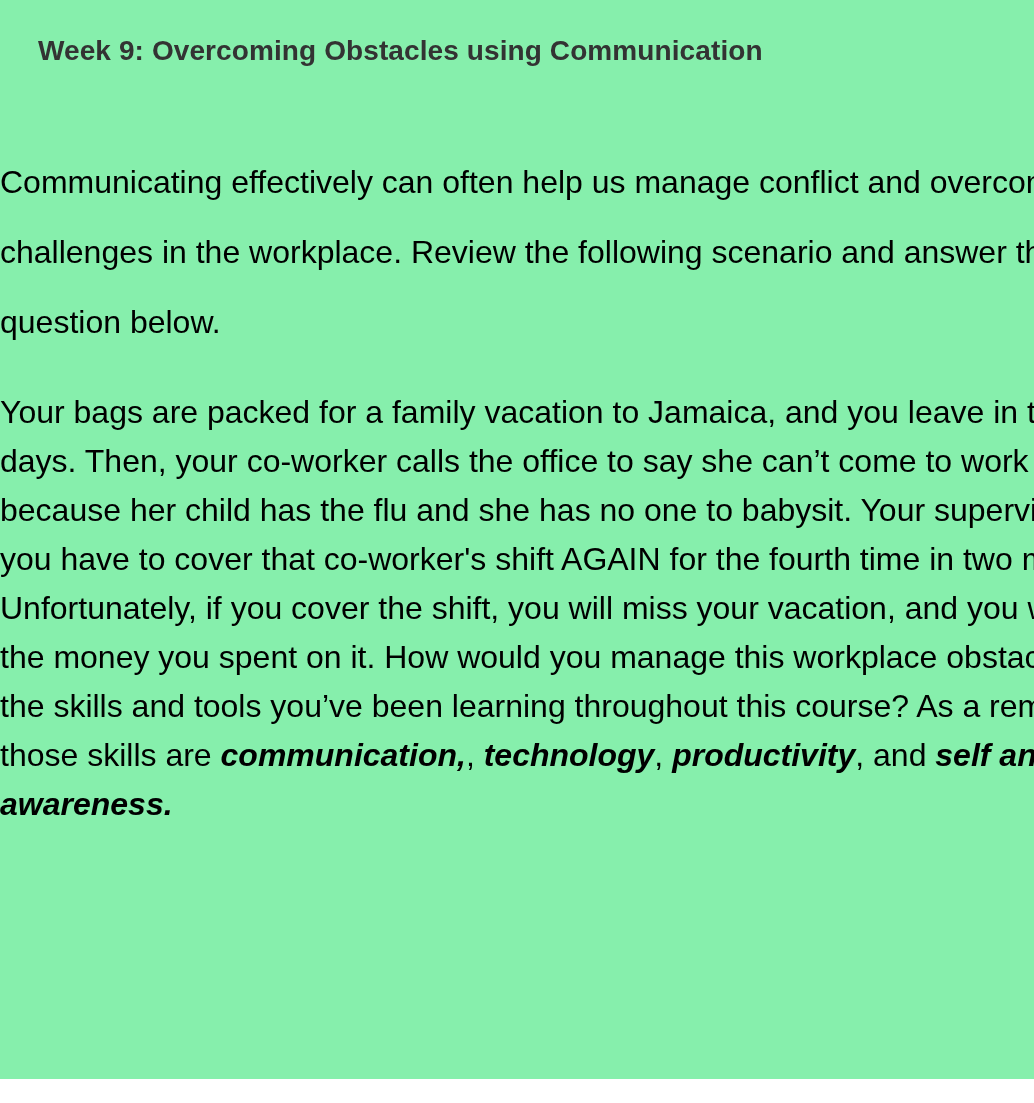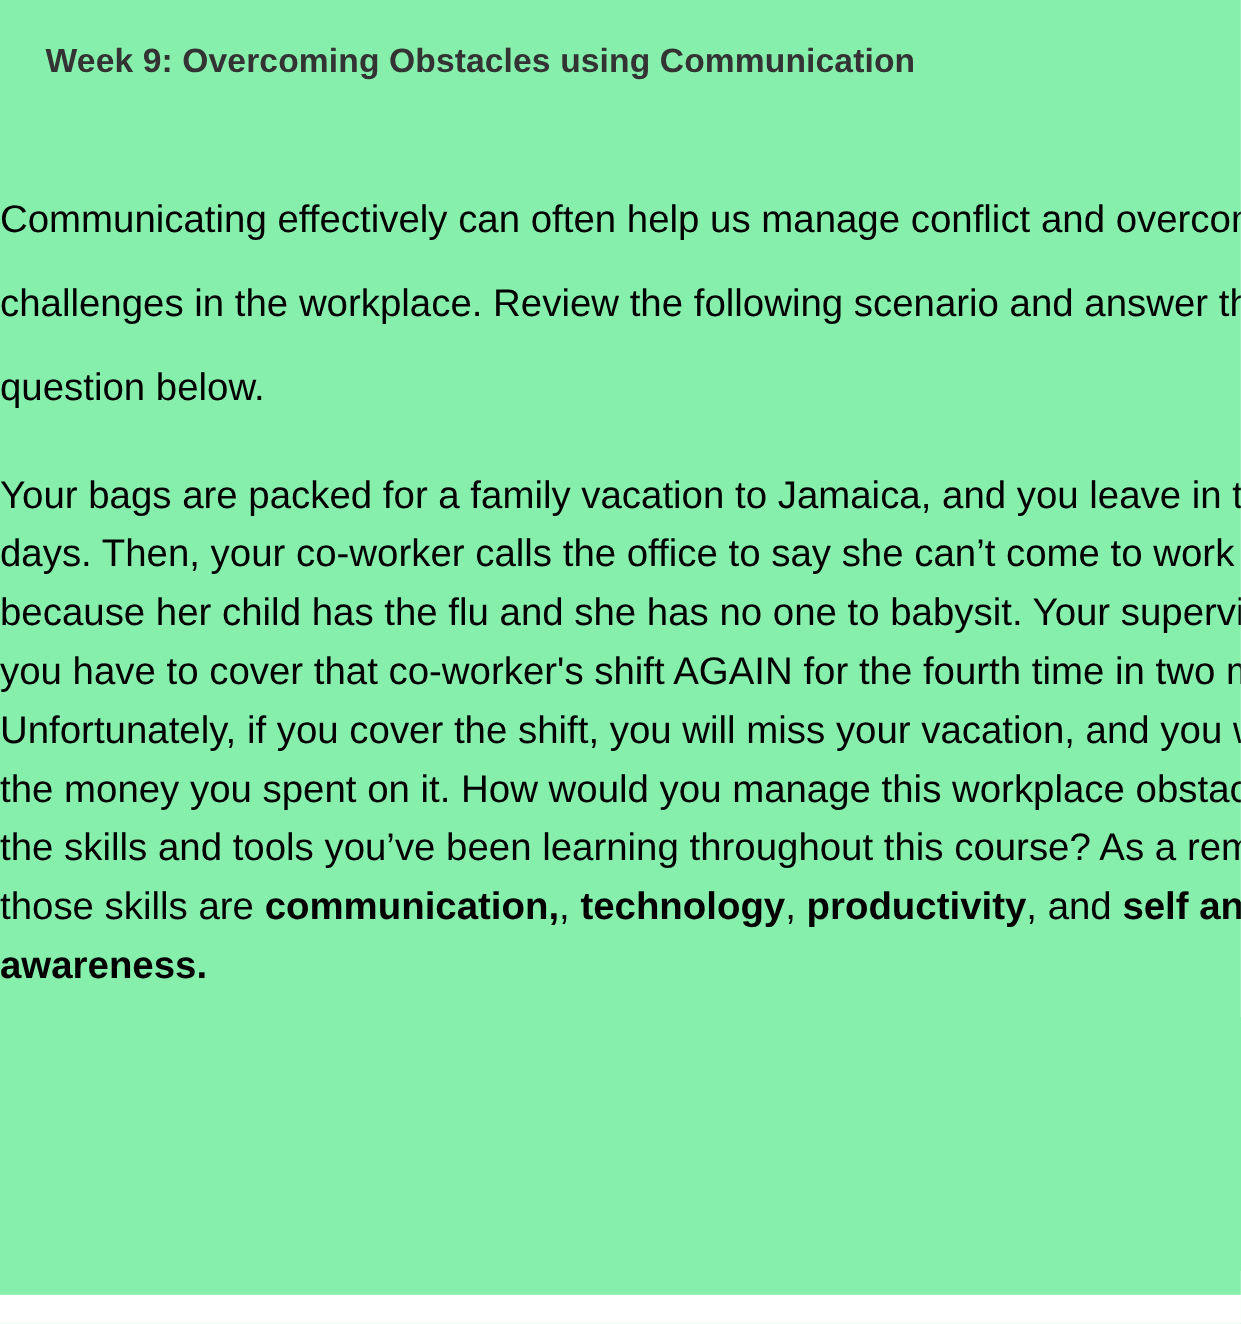--- a/index.html
+++ b/index.html
@@ -60,20 +60,21 @@
 
   
   .para-scenario {
     position: relative;
     top: 150px;
     line-height: 49px;
   }
 
   .para-scenario b {
     font-weight: bold;
+    font-style: italic;
   }
 </style>
 </head>
 <body>
 
 <div class="page">
   <div class="content">
 
     <h1 class="doc-heading">Week 9: Overcoming Obstacles using Communication</h1>
 

